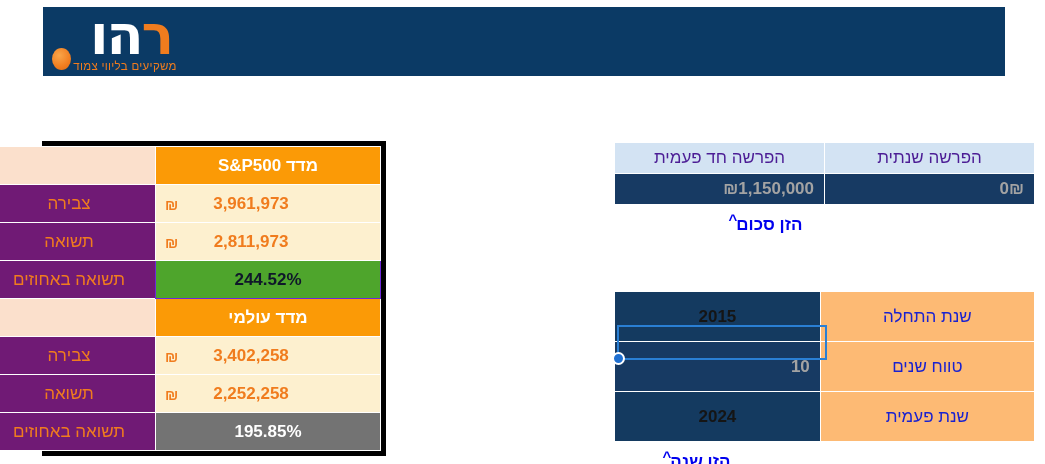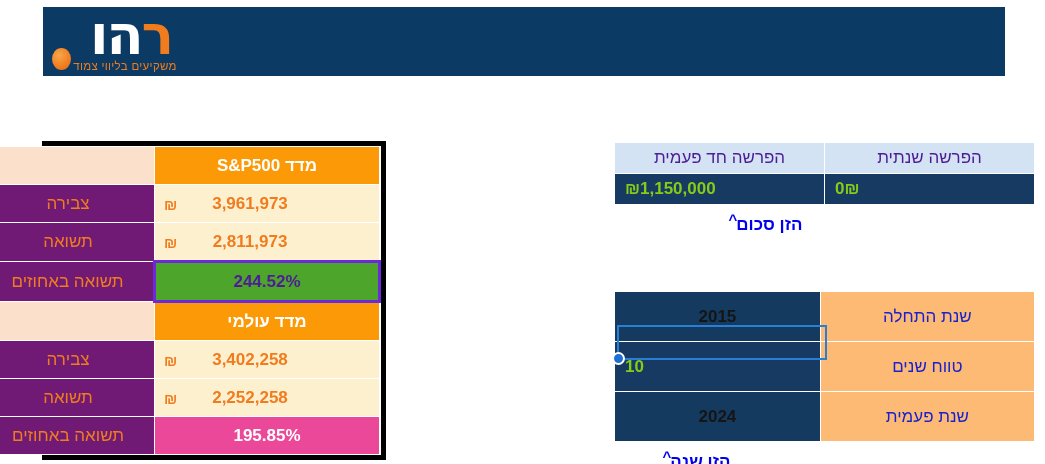--- a/index.html
+++ b/index.html
@@ -139,29 +139,29 @@
   .cell-money .shek {
     position: absolute;
     left: 9px;
     top: 50%;
     transform: translateY(-50%);
     font-size: 15px;
     font-weight: bold;
   }
   .cell-pct-green {
     background: #4EA52C;
-    color: #4c1d95;
+    color: #0f172a;
     font-weight: bold;
     text-align: center;
     font-size: 18px;
-    border: 3px solid #6d28d9;
+    border: 1px solid #6d28d9;
     direction: ltr;
   }
   .cell-pct-red {
-    background: #ec4899;
+    background: #737373;
     color: #ffffff;
     font-weight: bold;
     text-align: center;
     font-size: 18px;
     border: 1px solid #ffffff;
     direction: ltr;
     margin-top: 42px;
   }
   .cell-blank-label {
     background: #FBE0CC;
@@ -195,23 +195,23 @@
     box-sizing: border-box;
   }
   .hdr-blue {
     background: #D3E3F3;
     color: #4c1d95;
     text-align: center;
     font-size: 17px;
   }
   .val-navy {
     background: #173A63;
-    color: #84cc16;
-    font-weight: bold;
-    text-align: left;
+    color: #a3a3a3;
+    font-weight: bold;
+    text-align: right;
     font-size: 15.5px;
     direction: ltr;
   }
   .val-navy-dim {
     background: #143A60;
     color: #151515;
     font-weight: bold;
     text-align: center;
     font-size: 16px;
     direction: ltr;

